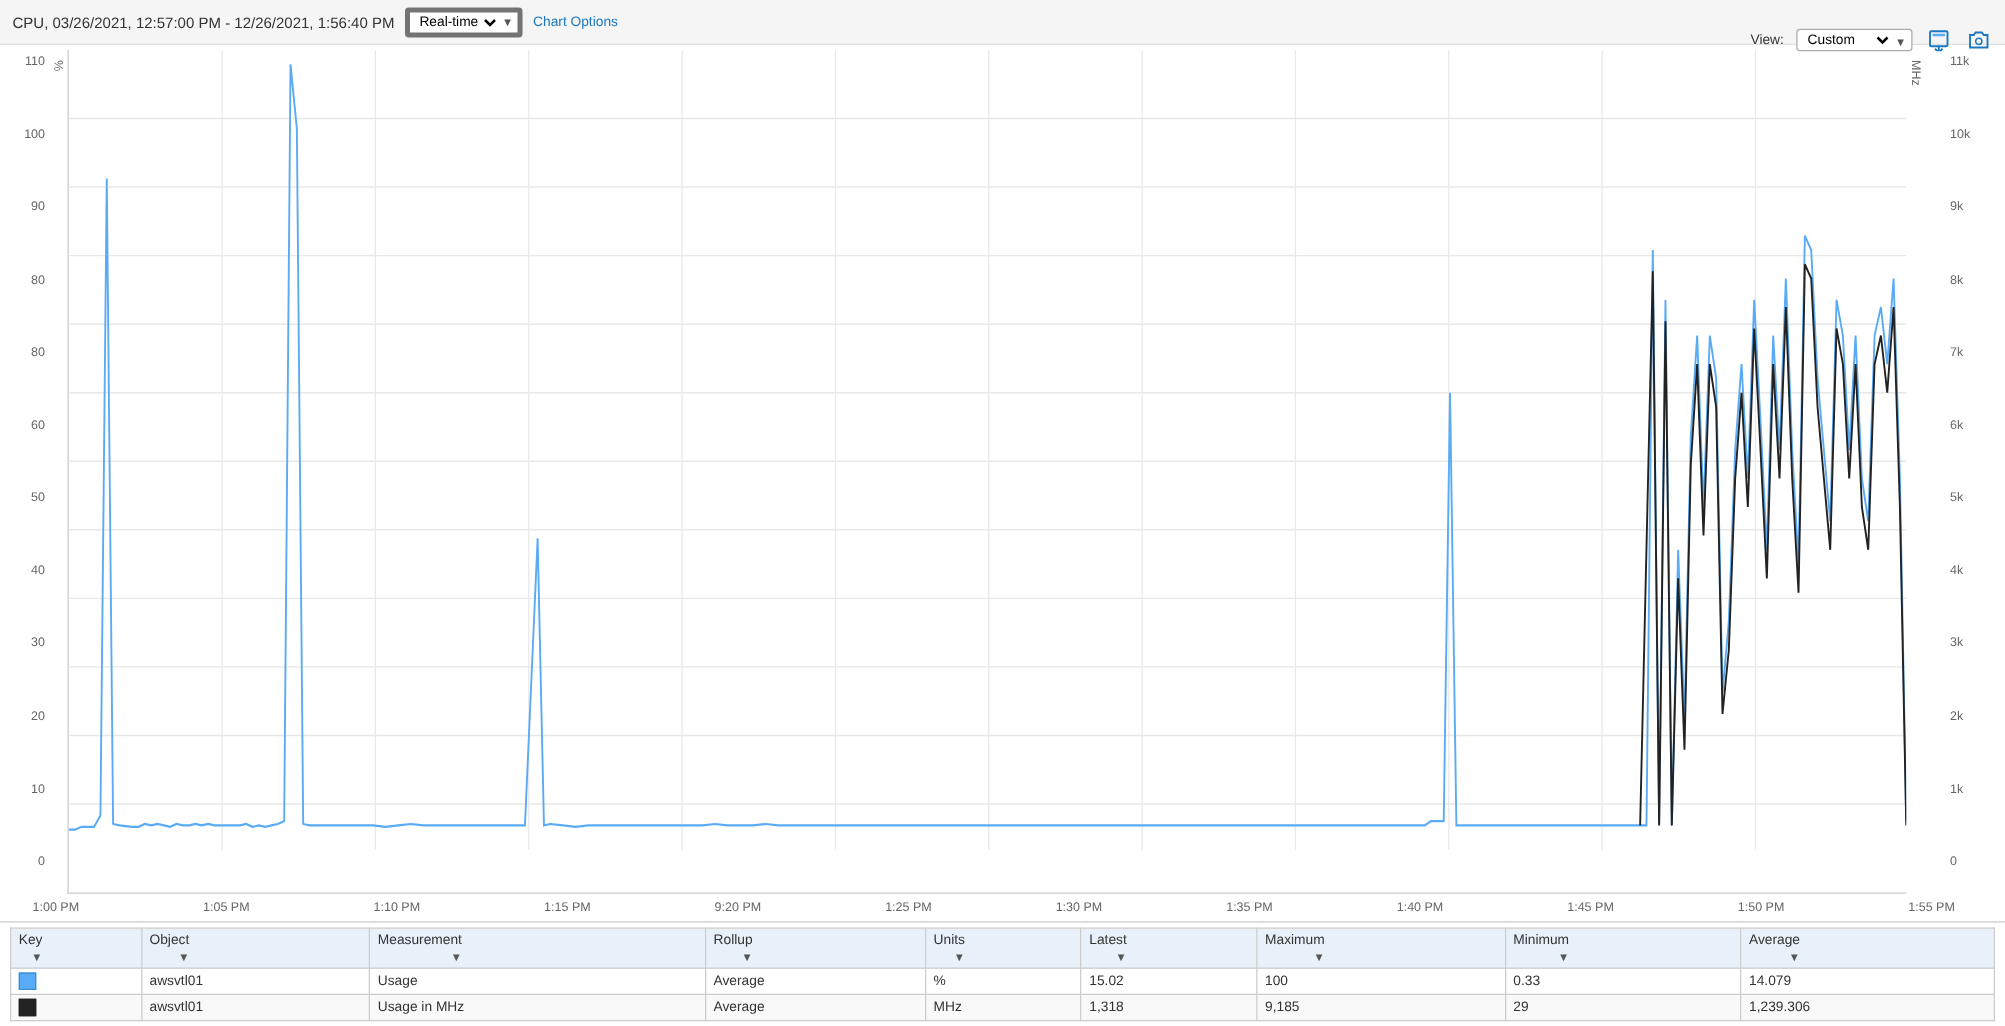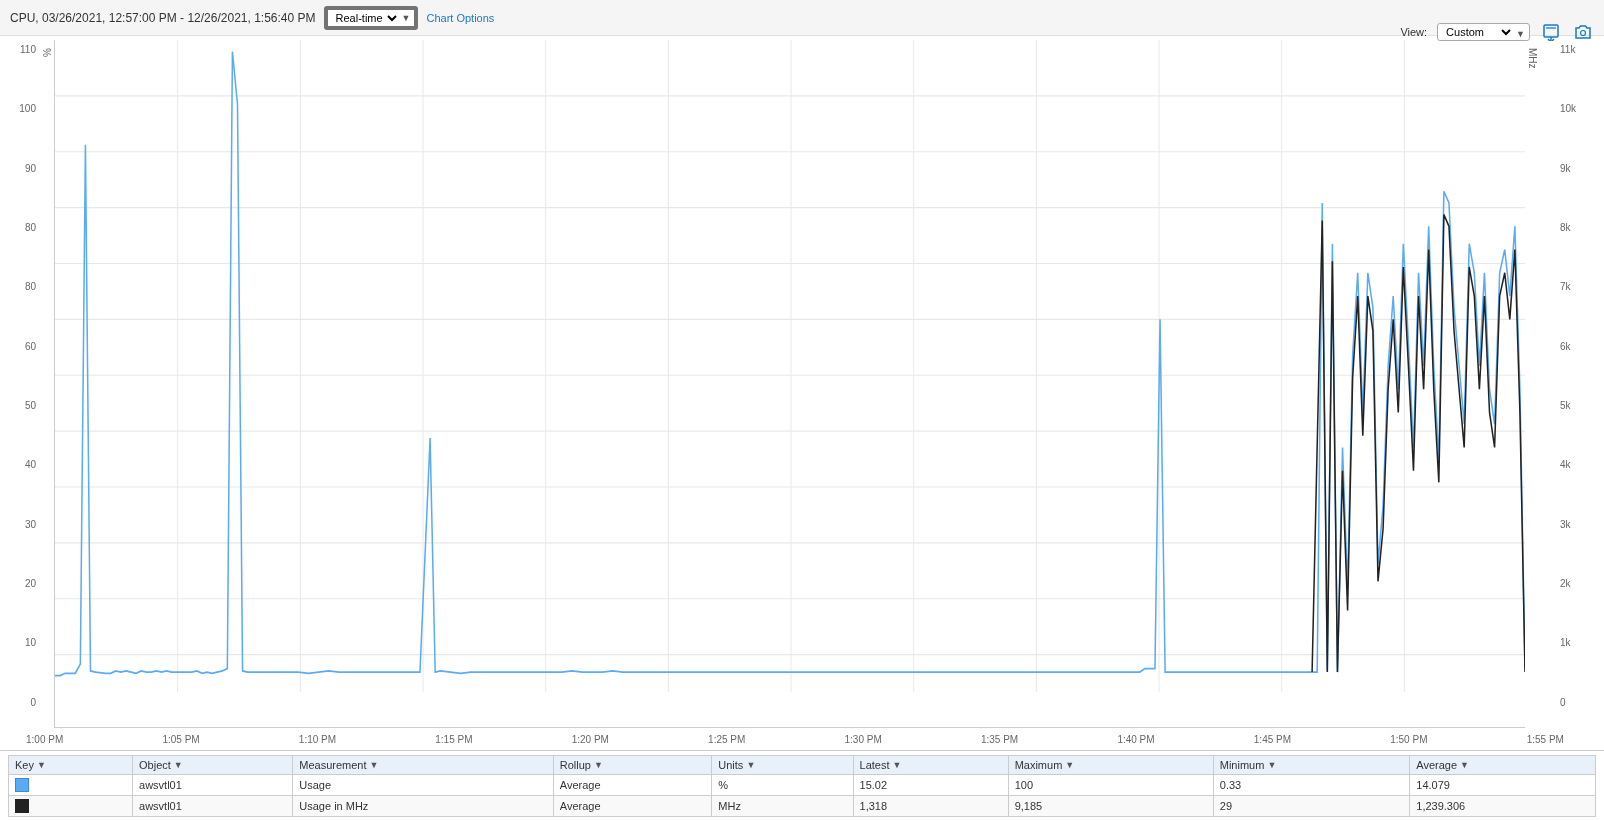--- a/index.html
+++ b/index.html
@@ -197,23 +197,24 @@
     .color-box {
       display: inline-block;
       width: 14px;
       height: 14px;
       vertical-align: middle;
       margin-right: 2px;
     }
 
     .th-sort {
       display: inline-flex;
-      align-items: center;
+      align-items: flex-end;
       gap: 3px;
       cursor: pointer;
+      flex-direction: column;
     }
 
     .sort-icon {
       font-size: 9px;
       color: #555;
     }
 
     .grid-line {
       stroke: #e8e8e8;
       stroke-width: 1;
@@ -572,21 +573,21 @@
       <span>1k</span>
       <span>0</span>
     </div>
   </div>
 
   <div class="x-axis">
     <span>1:00 PM</span>
     <span>1:05 PM</span>
     <span>1:10 PM</span>
     <span>1:15 PM</span>
-    <span>1:20 PM</span>
+    <span>9:20 PM</span>
     <span>1:25 PM</span>
     <span>1:30 PM</span>
     <span>1:35 PM</span>
     <span>1:40 PM</span>
     <span>1:45 PM</span>
     <span>1:50 PM</span>
     <span>1:55 PM</span>
   </div>
 
   <div class="legend-section">

